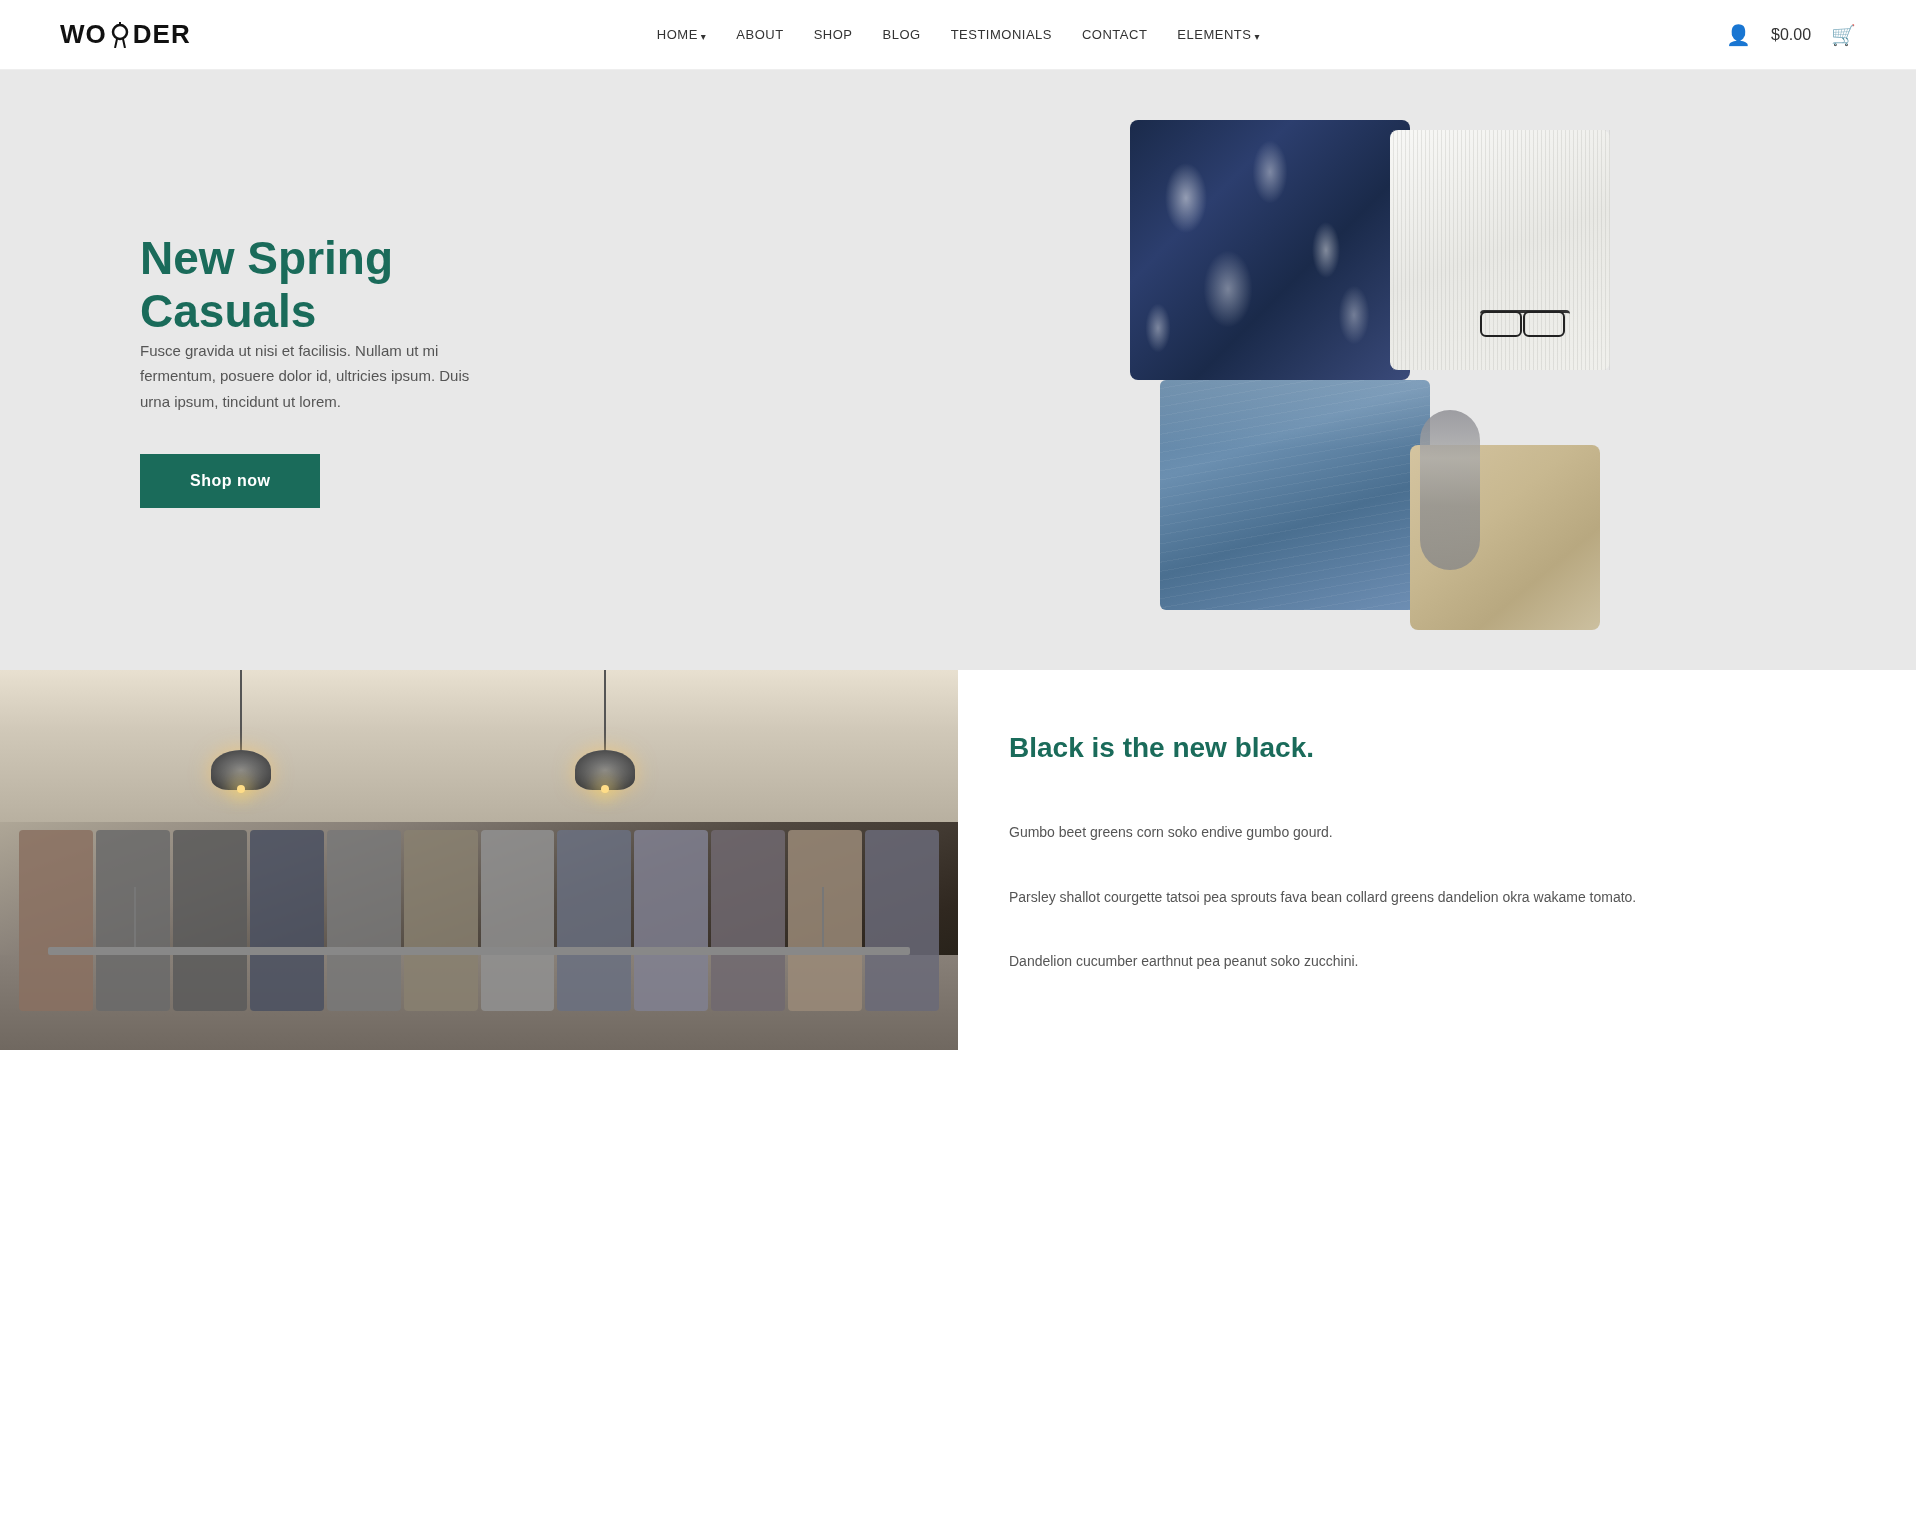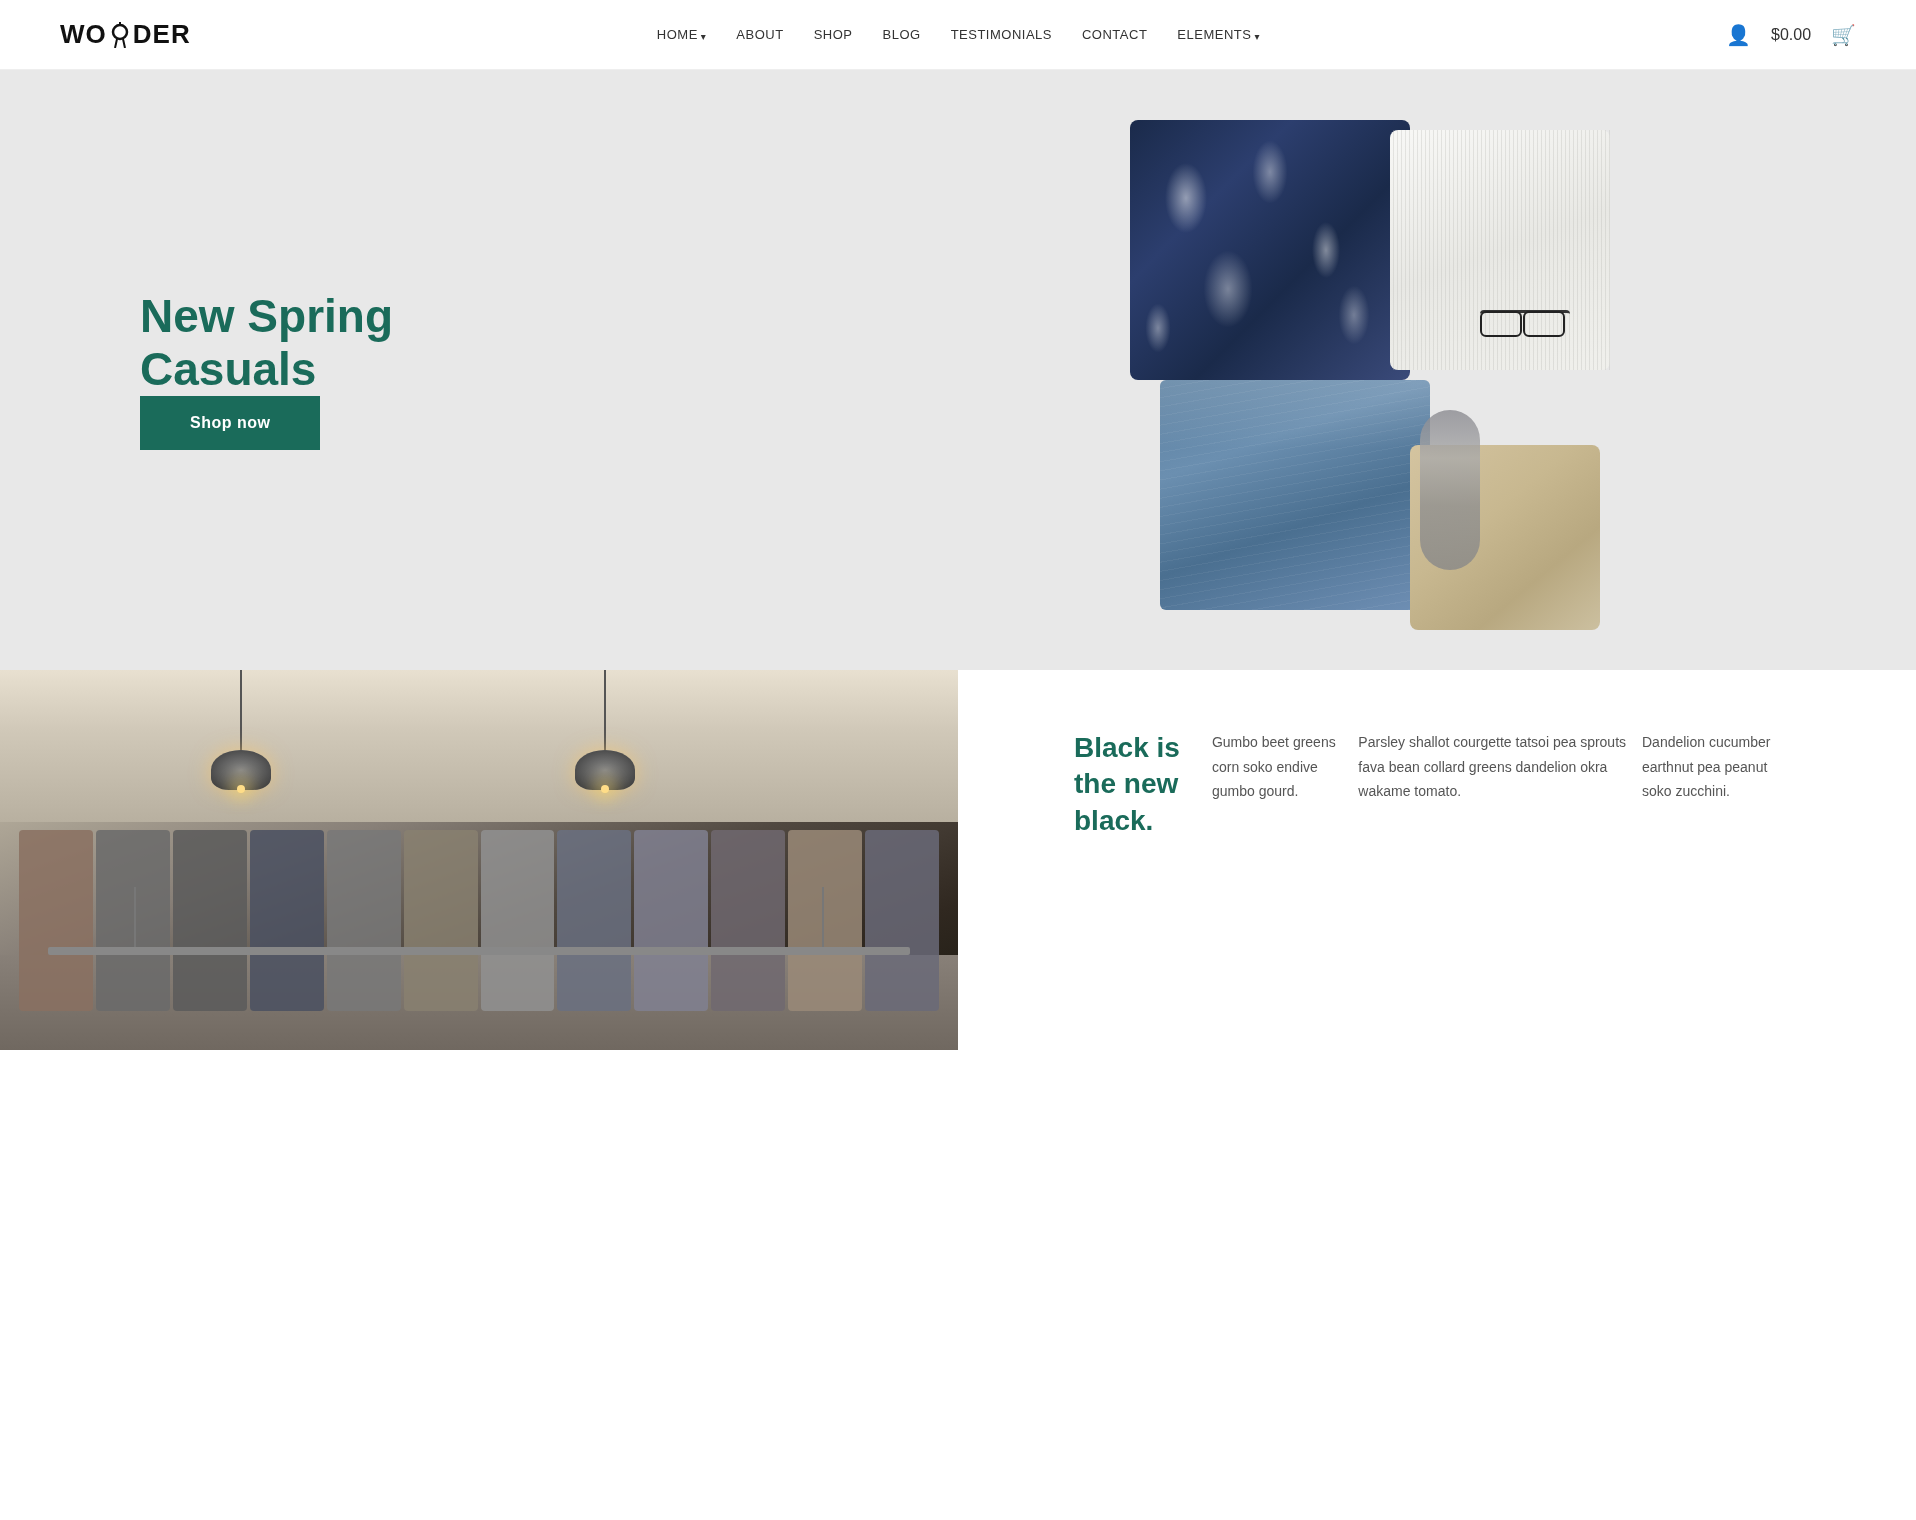--- a/index.html
+++ b/index.html
@@ -341,23 +341,23 @@
       height: 90%;
       border-radius: 4px;
       opacity: 0.85;
     }
 
     
     .store-text {
       width: 50%;
       background: #fff;
       display: flex;
-      flex-direction: row;
-      justify-content: flex-start;
-      padding: 60px 116px;
+      flex-direction: column;
+      justify-content: space-between;
+      padding: 60px 51px;
     }
     .store-subtitle {
       font-size: 28px;
       font-weight: 700;
       color: #1a6b5a;
       margin-bottom: 30px;
       line-height: 1.3;
     }
     .store-paragraph {
       font-size: 14px;
@@ -421,20 +421,21 @@
   <div class="header-actions">
     <span style="font-size:20px; cursor:pointer;">👤</span>
     <span class="cart-price">$0.00</span>
     <span style="font-size:20px; cursor:pointer;">🛒</span>
   </div>
 </header>
 
 <section class="hero">
   <div class="hero-content">
     <h1 class="hero-title">New Spring Casuals</h1>
+    <p class="hero-desc">Fusce gravida ut nisi et facilisis. Nullam ut mi fermentum, posuere dolor id, ultricies ipsum. Duis urna ipsum, tincidunt ut lorem.</p>
     <button class="btn-shop-now">Shop now</button>
   </div>
 
   <div class="hero-image">
     <div class="clothes-collage">
 
       <div class="collage-item item-floral"></div>
 
       <div class="collage-item item-white"></div>
 

